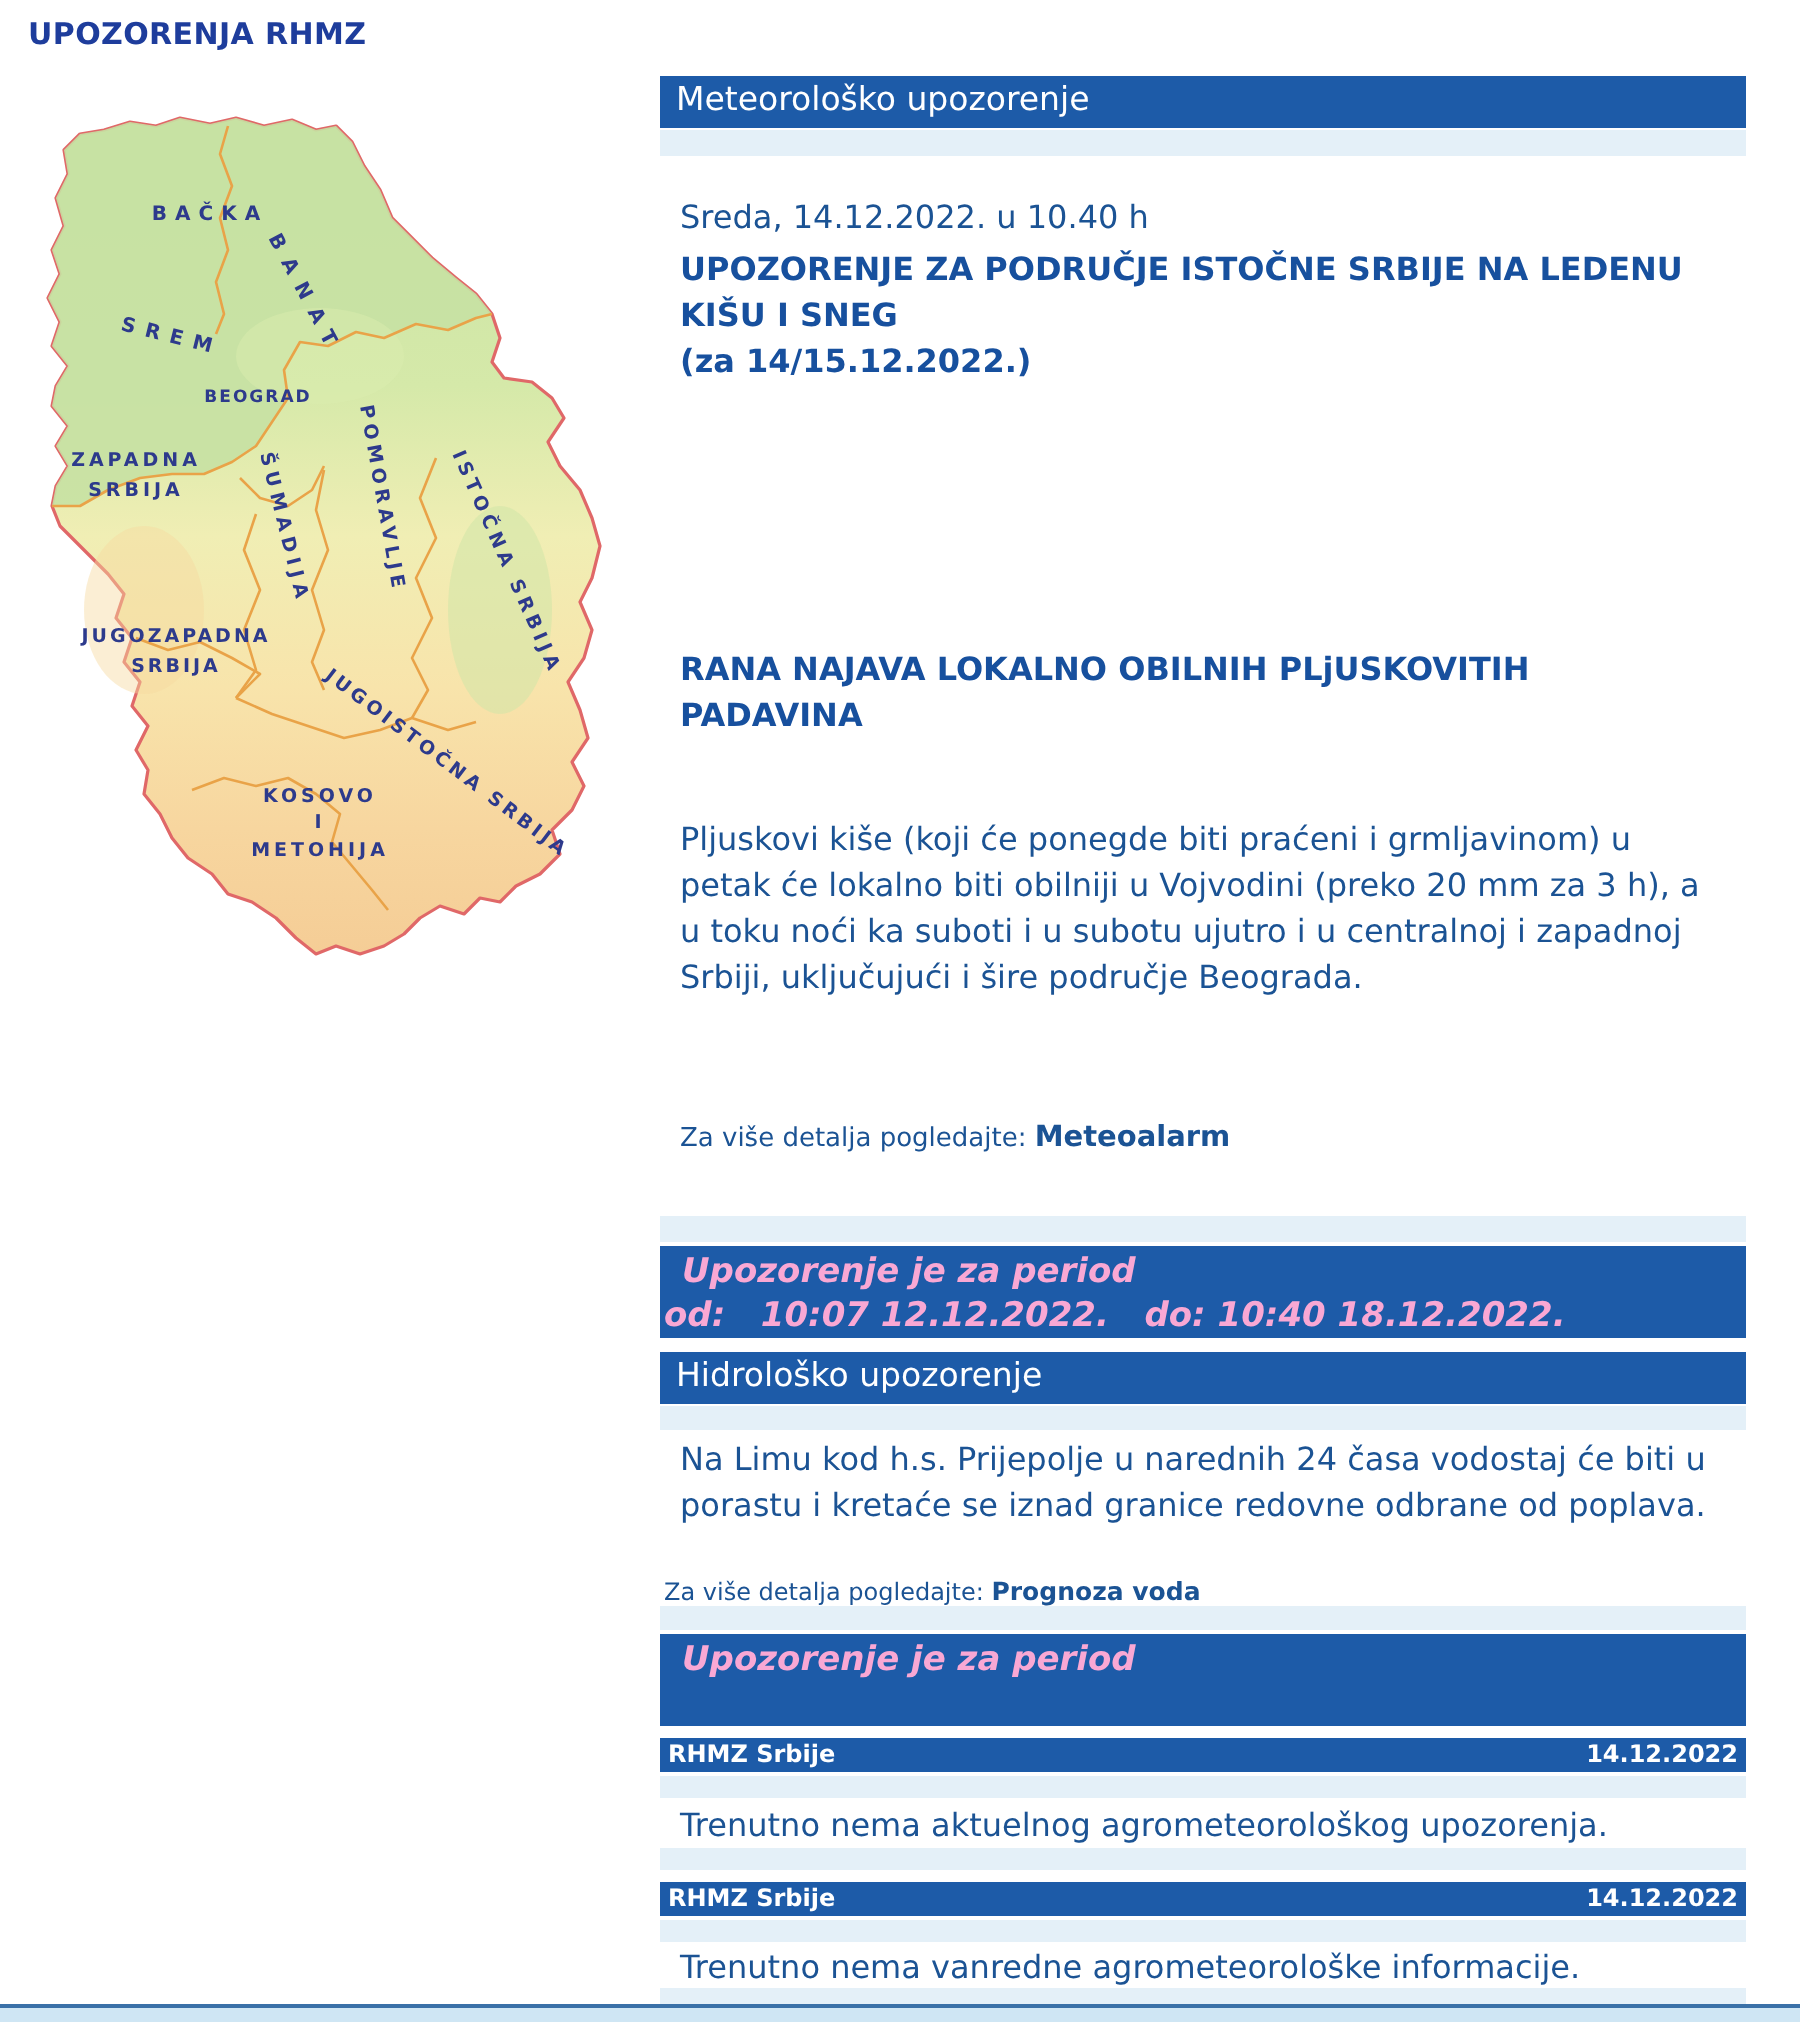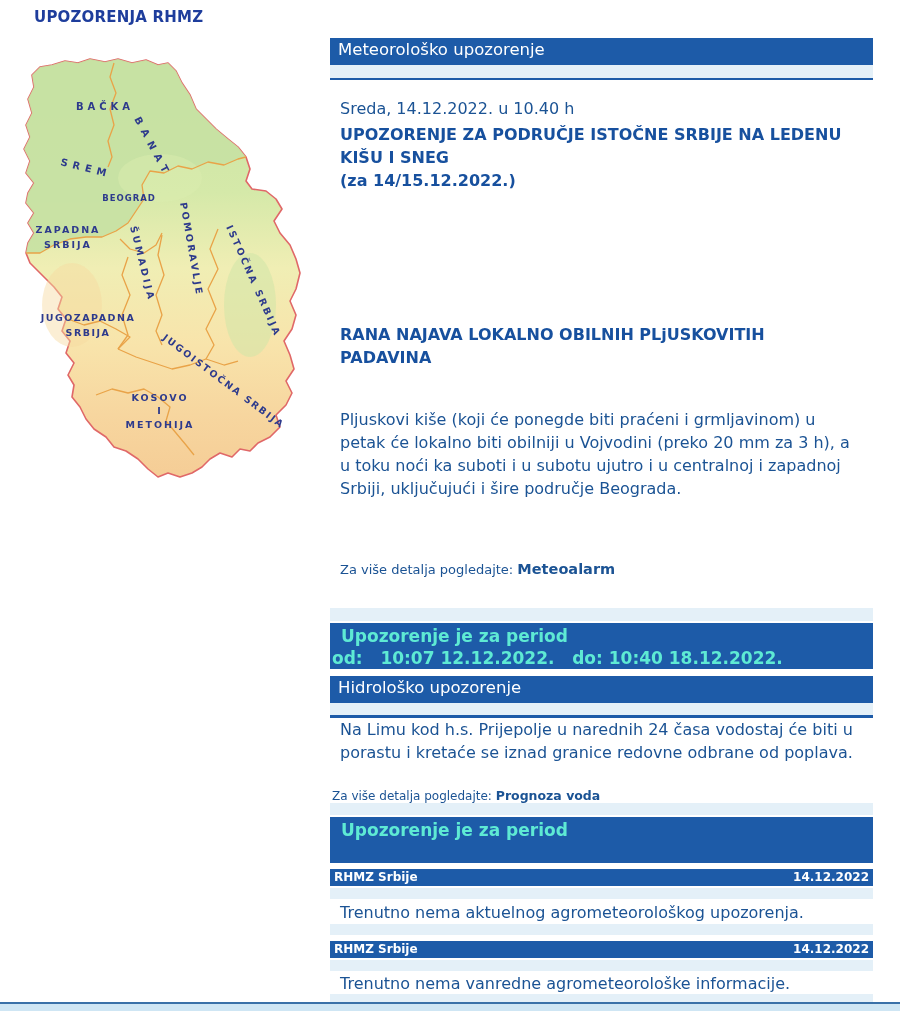--- a/index.html
+++ b/index.html
@@ -1,43 +1,43 @@
 <!DOCTYPE html>
 <html><head>
 <meta charset="utf-8">
 <style>
   * { margin:0; padding:0; box-sizing:border-box; }
   html,body { width:900px; height:1011px; background:#ffffff; overflow:hidden;
               font-family:"DejaVu Sans", sans-serif; position:relative; }
 
   .page-title { position:absolute; left:14px; top:8px; font-size:15px; font-weight:bold;
-                color:#1e3d9c; letter-spacing:0.2px;margin-left:20px; }
+                color:#1e3d9c; letter-spacing:0.2px; }
 
   .map-wrap { position:absolute; left:10px; top:52px; width:300px; height:430px; }
 
   .col { position:absolute; left:330px; top:0; width:543px; height:1011px; }
   .col > div { position:absolute; left:0; width:543px; }
 
-  .hbar { background:#1d5ba8; color:#ffffff; font-size:16.5px; height:42px;
+  .hbar { background:#1d5ba8; color:#ffffff; font-size:16.5px; height:26px;
           line-height:24px; padding-left:8px; }
   .strip { background:#e4f0f8; }
 
   .txt  { color:#1b5394; font-size:16px; line-height:23px; padding-left:10px; width:543px; }
   .txt .inner { width:525px; }
   .wtitle { color:#17509e; font-weight:bold; font-size:16px; line-height:23px;
             padding-left:10px; }
   .wtitle .inner { width:520px; }
 
   .details { color:#1b5394; font-size:13px; padding-left:10px; }
   .details .lnk { font-weight:bold; font-size:14.5px; cursor:pointer; }
   .details-sm { color:#1b5394; font-size:12px; padding-left:2px; }
   .details-sm .lnk { font-weight:bold; font-size:12.5px; cursor:pointer; }
 
-  .pbar { background:#1d5ba8; color:#5eead4; font-weight:bold; font-size:17px;
-          line-height:22px; height:46px; padding-top:2px; }
+  .pbar { background:#1d5ba8; color:#f9a8d4; font-weight:bold; font-size:17px;
+          line-height:22px; height:46px; padding-top:2px;font-style:italic; }
   .pbar .l1 { padding-left:11px; }
   .pbar .l2 { padding-left:2px; white-space:pre-wrap; }
 
   .rbar { background:#1d5ba8; color:#ffffff; font-weight:bold; font-size:12px;
           height:17px; line-height:17px; display:flex; justify-content:space-between;
           padding:0 4px; }
 
   .bottom-bar { position:absolute; left:0; bottom:0; width:900px; height:9px;
                 background:#cfe6f4; border-top:2px solid #3a71a8; }
 

